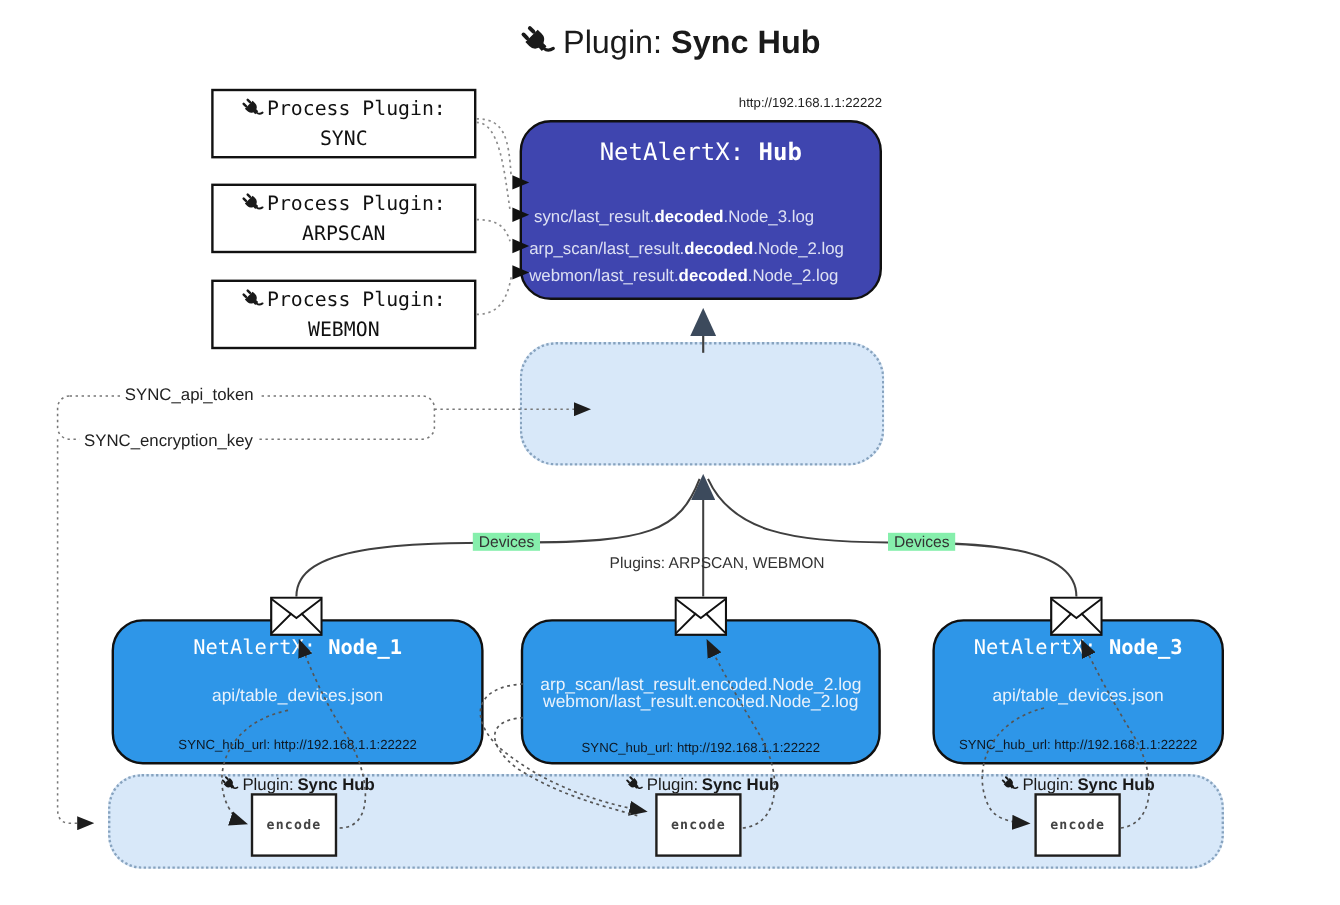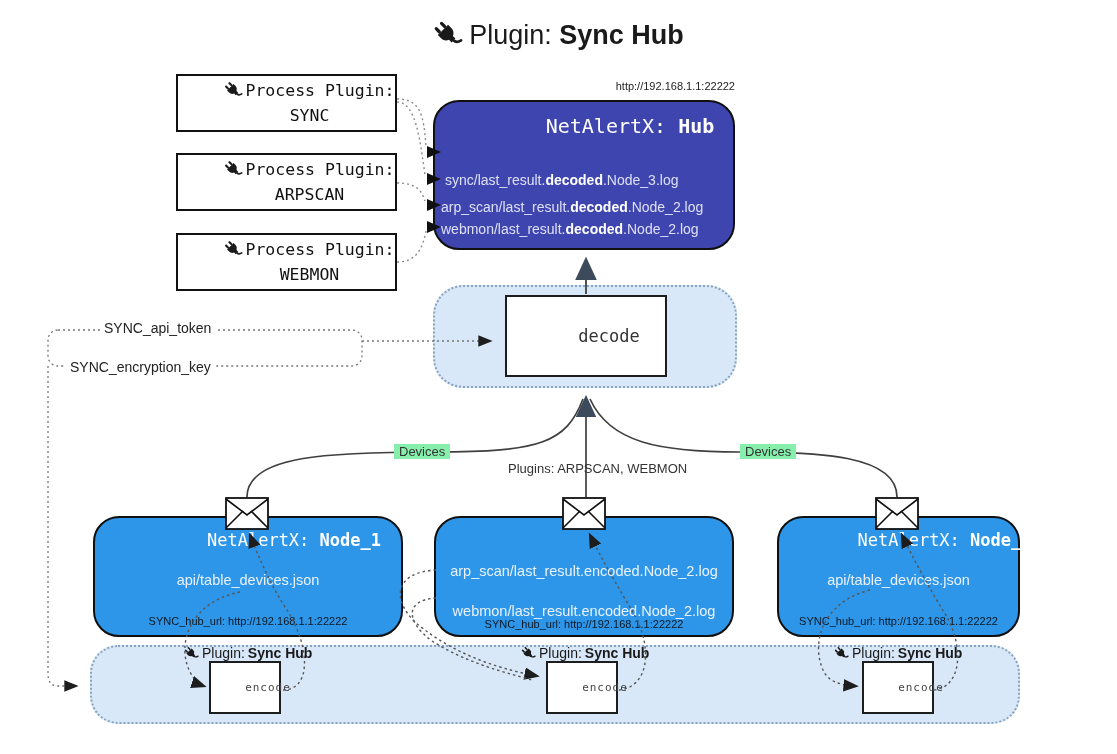--- a/index.html
+++ b/index.html
@@ -1,19 +1,19 @@
 <!DOCTYPE html>
 <html><head>
 <meta charset="utf-8">
 <style>
   html,body{margin:0;padding:0;background:#ffffff;}
   #canvas{position:relative;width:1117px;height:754px;background:#fff;overflow:hidden;
           font-family:"Liberation Sans",sans-serif;color:#222;}
   .abs{position:absolute;}
-  .mono{font-family:"DejaVu Sans Mono","Liberation Mono",monospace;padding-left:46px;}
+  .mono{font-family:"DejaVu Sans Mono","Liberation Mono",monospace;}
   b,.bold{font-weight:bold;}
 
   
   .page-title{left:0;top:20px;width:1117px;text-align:center;font-size:27px;color:#1a1a1a;}
   .page-title .plug{vertical-align:-6px;margin-right:6px;}
 
   
   .pbox{left:176px;width:221px;height:58px;background:#fff;border:2px solid #111;
         box-sizing:border-box;display:flex;flex-direction:column;align-items:center;
         justify-content:center;font-size:16.5px;color:#111;line-height:25px;}
@@ -45,21 +45,21 @@
         top:516px;height:121px;}
   .node-title{left:0;top:12px;width:100%;text-align:center;font-size:17px;color:#fff;white-space:nowrap;}
   .node-file{left:0;width:100%;text-align:center;font-size:14.5px;color:#e9f2fc;white-space:nowrap;}
   .node-url{left:0;top:97px;width:100%;text-align:center;font-size:11px;color:#0d1722;white-space:nowrap;}
 
   
   .envelope{width:44px;height:33px;top:497px;}
 
   
   .band{left:90px;top:645px;width:930px;height:79px;border-radius:28px;}
-  .encode-box{top:661px;width:72px;height:53px;font-size:11px;letter-spacing:1px;color:#444;}
+  .encode-box{top:661px;width:72px;height:53px;font-size:11px;letter-spacing:1px;color:#444;font-weight:bold;}
   .enc-label{top:644px;height:18px;font-size:14px;color:#1a1a1a;white-space:nowrap;display:flex;
              align-items:center;gap:3px;}
 
   svg.layer{position:absolute;left:0;top:0;pointer-events:none;}
 </style>
 </head>
 <body>
 
 <div id="canvas">
 
@@ -117,30 +117,29 @@
 
   <div class="abs hub-url">http://192.168.1.1:22222</div>
   <div class="abs hub">
     <div class="abs hub-title mono"><span>NetAlertX: </span><b>Hub</b></div>
     <div class="abs hub-log" style="top:70px"><span>sync/last_result.</span><span class="bold">decoded</span><span>.Node_3.log</span></div>
     <div class="abs hub-log" style="top:97px;left:6px"><span>arp_scan/last_result.</span><span class="bold">decoded</span><span>.Node_2.log</span></div>
     <div class="abs hub-log" style="top:119px;left:6px"><span>webmon/last_result.</span><span class="bold">decoded</span><span>.Node_2.log</span></div>
   </div>
 
   <div class="abs panel decode-panel"></div>
-  <div class="abs iobox decode-box mono">decode</div>
 
   <div class="abs node" style="left:93px;width:310px">
     <div class="abs node-title mono"><span>NetAlertX: </span><b>Node_1</b></div>
     <div class="abs node-file" style="top:54px">api/table_devices.json</div>
     <div class="abs node-url">SYNC_hub_url: http://192.168.1.1:22222</div>
   </div>
   <div class="abs node" style="left:434px;width:300px">
     <div class="abs node-file" style="top:45px">arp_scan/last_result.encoded.Node_2.log</div>
-    <div class="abs node-file" style="top:85px">webmon/last_result.encoded.Node_2.log</div>
+    <div class="abs node-file" style="top:59px">webmon/last_result.encoded.Node_2.log</div>
     <div class="abs node-url" style="top:100px">SYNC_hub_url: http://192.168.1.1:22222</div>
   </div>
   <div class="abs node" style="left:777px;width:243px">
     <div class="abs node-title mono"><span>NetAlertX: </span><b>Node_3</b></div>
     <div class="abs node-file" style="top:54px">api/table_devices.json</div>
     <div class="abs node-url">SYNC_hub_url: http://192.168.1.1:22222</div>
   </div>
 
   <div class="abs panel band"></div>
   <div class="abs enc-label" style="left:184px">

